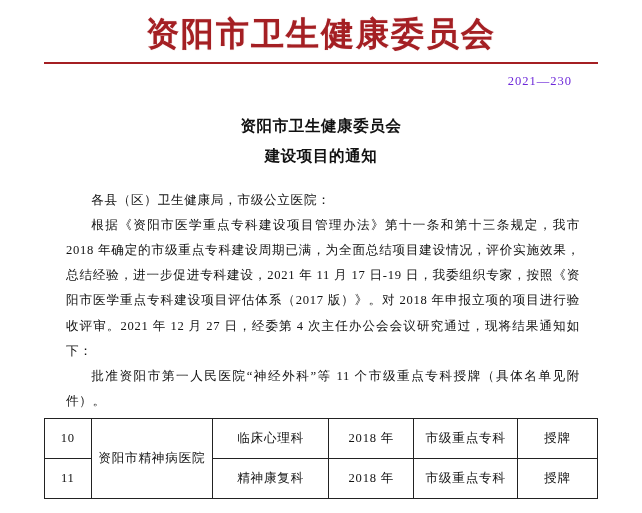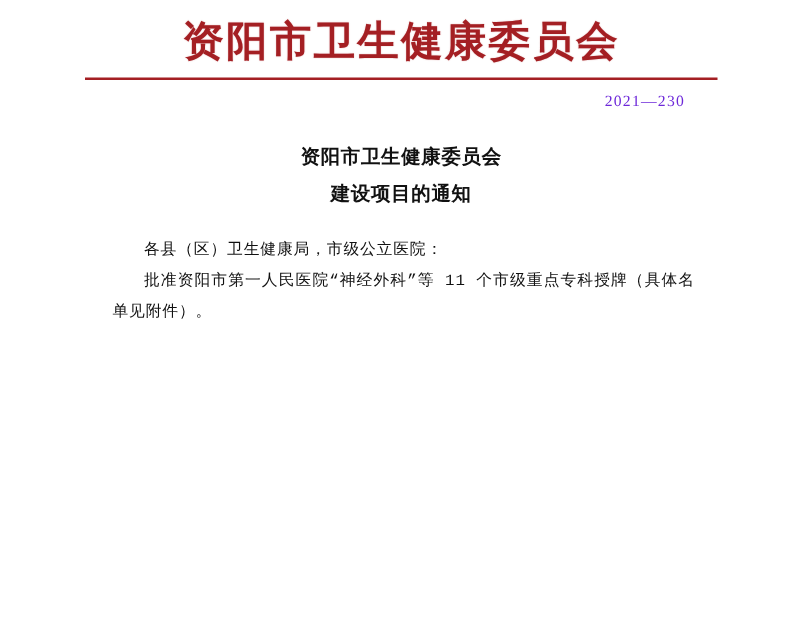--- a/index.html
+++ b/index.html
@@ -12,21 +12,21 @@
     height: 513px;
     overflow: hidden;
     font-family: "Liberation Serif", "DejaVu Serif", serif;
     color: #1a1a1a;
   }
   .page {
     position: relative;
     width: 642px;
     height: 513px;
     box-sizing: border-box;
-    padding: 0 68px;
+    padding: 0 44px;
   }
   
   .masthead {
     position: relative;
     padding-top: 14px;
     text-align: center;
   }
   .masthead-title {
     font-family: "Liberation Serif", "DejaVu Serif", serif;
     font-size: 33px;
@@ -64,21 +64,21 @@
   
   .body-text {
     margin-top: 16px;
     padding: 0 18px 0 22px;
     font-size: 12.6px;
     line-height: 2.0;
     letter-spacing: 0.7px;
     text-align: justify;
     color: #111;
   }
-  .body-text p { margin: 0; font-family: Liberation Mono, monospace; }
+  .body-text p { margin: 0; }
   .body-text p.indent { text-indent: 2em; }
   
   .table-wrap {
     position: absolute;
     left: 44px;
     right: 44px;
     top: 418px;
   }
   table.record-table {
     width: 100%;
@@ -112,17 +112,39 @@
     <div class="doc-number">2021—230</div>
   </div>
 
   <div class="doc-title">
     <div>资阳市卫生健康委员会</div>
     <div>建设项目的通知</div>
   </div>
 
   <div class="body-text">
     <p class="indent">各县（区）卫生健康局，市级公立医院：</p>
+    <p class="indent">根据《资阳市医学重点专科建设项目管理办法》第十一条和第十三条规定，我市 2018 年确定的市级重点专科建设周期已满，为全面总结项目建设情况，评价实施效果，总结经验，进一步促进专科建设，2021 年 11 月 17 日-19 日，我委组织专家，按照《资阳市医学重点专科建设项目评估体系（2017 版）》。对 2018 年申报立项的项目进行验收评审。2021 年 12 月 27 日，经委第 4 次主任办公会会议研究通过，现将结果通知如下：</p>
     <p class="indent">批准资阳市第一人民医院“神经外科”等 11 个市级重点专科授牌（具体名单见附件）。</p>
   </div>
 
+  <div class="table-wrap">
+    <table class="record-table">
+      <tbody>
+        <tr>
+          <td class="col-no">10</td>
+          <td class="col-org" rowspan="2">资阳市精神病医院</td>
+          <td class="col-dept">临床心理科</td>
+          <td class="col-year">2018 年</td>
+          <td class="col-level">市级重点专科</td>
+          <td class="col-act">授牌</td>
+        </tr>
+        <tr>
+          <td class="col-no">11</td>
+          <td class="col-dept">精神康复科</td>
+          <td class="col-year">2018 年</td>
+          <td class="col-level">市级重点专科</td>
+          <td class="col-act">授牌</td>
+        </tr>
+      </tbody>
+    </table>
+  </div>
 
 </div>
 
 </body></html>

